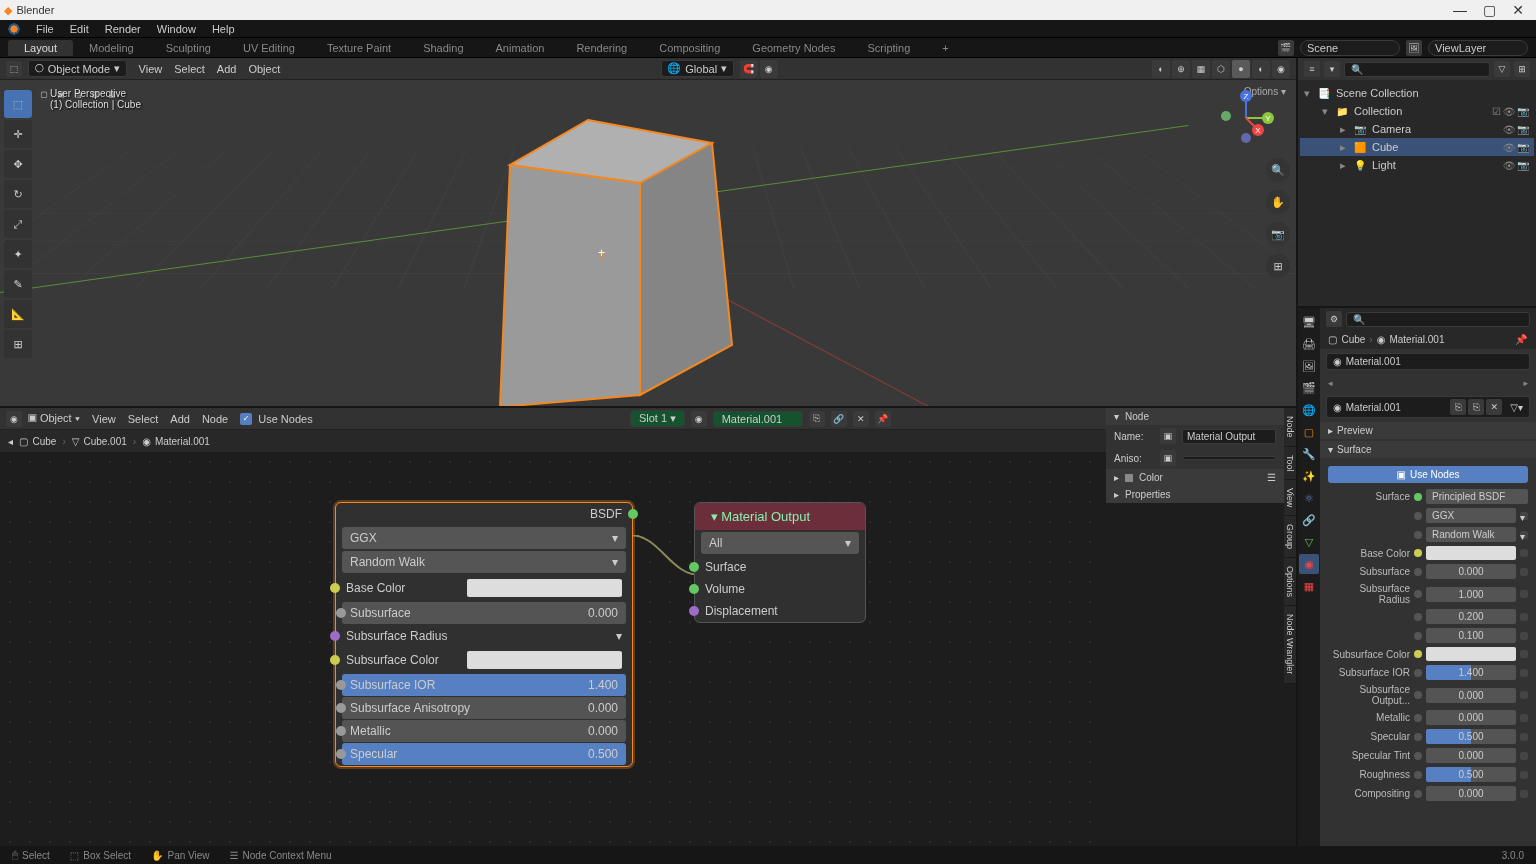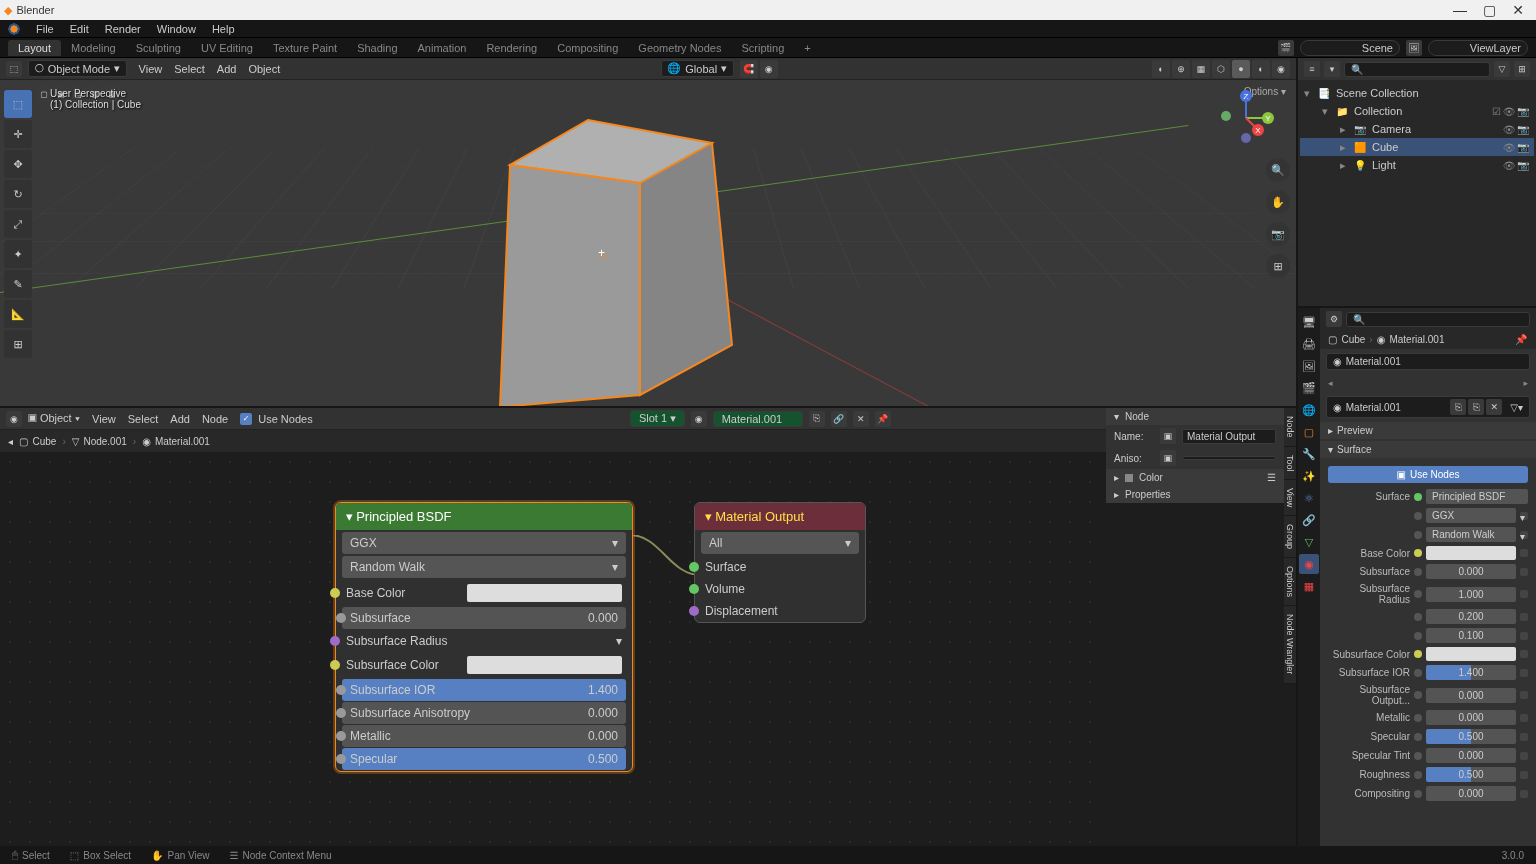--- a/index.html
+++ b/index.html
@@ -5,24 +5,24 @@
 * { margin: 0; padding: 0; box-sizing: border-box; font-family: -apple-system, BlinkMacSystemFont, "Segoe UI", sans-serif; }
 body { background: #1a1a1a; color: #ccc; font-size: 11px; overflow: hidden; width: 1536px; height: 864px; }
 .titlebar { height: 20px; background: #f0f0f0; color: #333; display: flex; align-items: center; padding: 0 4px; }
 .titlebar .appname { font-size: 11px; }
 .titlebar .winbtns { margin-left: auto; display: flex; gap: 16px; padding-right: 8px; }
 .titlebar .winbtns span { cursor: pointer; font-size: 14px; }
 .menubar { height: 18px; background: #161616; display: flex; align-items: center; padding: 0 8px; border-bottom: 1px solid #000; }
 .menubar .blender-logo { width: 12px; height: 12px; background: radial-gradient(circle, #f78520 40%, #265787 45%, #265787 65%, transparent 70%); border-radius: 50%; margin-right: 8px; }
 .menubar .menu-item { padding: 20px 8px; cursor: pointer; }
 .workspace-tabs { height: 20px; background: #161616; display: flex; align-items: center; padding: 0 8px; border-bottom: 1px solid #000; }
-.workspace-tabs .tab { padding: 2px 10px; cursor: pointer; color: #888; }
+.workspace-tabs .tab { padding: 2px 16px; cursor: pointer; color: #888; }
 .workspace-tabs .tab.active { background: #323232; color: #ddd; border-radius: 3px 3px 0 0; }
 .workspace-tabs .scene-info { margin-left: auto; display: flex; gap: 6px; align-items: center; }
-.workspace-tabs .field { background: #1c1c1c; border: 1px solid #3a3a3a; padding: 1px 6px; border-radius: 8px; min-width: 100px; text-align: right; }
+.workspace-tabs .field { background: #1c1c1c; border: 1px solid #3a3a3a; padding: 1px 6px; border-radius: 8px; min-width: 100px; }
 .main-layout { display: flex; height: calc(864px - 58px - 18px); }
 .left-area { flex: 1; display: flex; flex-direction: column; }
 .viewport3d { height: 350px; background: #393939; position: relative; border-bottom: 2px solid #161616; }
 .vp-header { height: 22px; background: #323232; display: flex; align-items: center; padding: 0 6px; gap: 6px; border-bottom: 1px solid #222; }
 .vp-header .mode-select { background: #1c1c1c; border: 1px solid #3a3a3a; padding: 1px 6px; border-radius: 3px; display: flex; align-items: center; gap: 4px; }
 .vp-header .menu-item { padding: 2px 6px; cursor: pointer; }
 .vp-header .spacer { flex: 1; }
 .vp-header .icon-group { display: flex; gap: 2px; }
 .vp-header .icon-btn { width: 18px; height: 18px; background: #3a3a3a; border-radius: 2px; display: flex; align-items: center; justify-content: center; cursor: pointer; font-size: 9px; }
 .vp-toolbar-left { position: absolute; left: 4px; top: 60px; display: flex; flex-direction: column; gap: 2px; }
@@ -50,21 +50,21 @@
 .node-header .checkbox { width: 12px; height: 12px; background: #5680c2; border-radius: 2px; display: inline-flex; align-items: center; justify-content: center; font-size: 8px; color: #fff; }
 .node-header .slot-select { background: #14532d; border: 1px solid #3a3a3a; padding: 1px 8px; border-radius: 3px; min-width: 50px; }
 .node-breadcrumb { height: 22px; background: #282828; display: flex; align-items: center; padding: 0 8px; gap: 6px; font-size: 10px; }
 .node-breadcrumb .crumb { display: flex; align-items: center; gap: 4px; }
 .node-breadcrumb .chevron { color: #666; }
 .node-canvas { position: absolute; inset: 44px 200px 0 0; background-image: radial-gradient(circle, #2a2a2a 1px, transparent 1px); background-size: 20px 20px; }
 .node-box { position: absolute; border-radius: 6px; font-size: 12px; }
 .node-bsdf { left: 335px; top: 50px; width: 298px; background: #303030; border: 1px solid #f5871f; box-shadow: 0 0 0 2px rgba(245,135,31,0.3); }
 .node-bsdf .node-title { background: #3a7a33; padding: 6px 10px; border-radius: 5px 5px 0 0; font-size: 13px; color: #fff; }
 .node-output { left: 694px; top: 50px; width: 172px; background: #303030; border: 1px solid #555; }
-.node-output .node-title { background: #6b2e3a; padding: 6px 10px; border-radius: 5px 5px 0 0; font-size: 13px; color: #fde047; }
+.node-output .node-title { background: #6b2e3a; padding: 6px 16px; border-radius: 5px 5px 0 0; font-size: 13px; color: #86efac; }
 .node-row { padding: 4px 10px; display: flex; align-items: center; position: relative; }
 .node-row.out { justify-content: flex-end; }
 .node-row.sel { background: #555; border-radius: 3px; margin: 2px 6px; padding: 4px 8px; }
 .node-row.slider { background: #545454; margin: 1px 6px; border-radius: 3px; padding: 4px 8px; justify-content: space-between; }
 .node-row.slider.blue { background: #5680c2; }
 .node-row .color-swatch { width: 155px; height: 18px; background: #ddd; border-radius: 2px; margin-left: auto; }
 .socket { width: 10px; height: 10px; border-radius: 50%; position: absolute; }
 .socket.left { left: -6px; }
 .socket.right { right: -6px; }
 .socket.green { background: #63c763; }
@@ -286,35 +286,38 @@
       </div>
       <div class="node-breadcrumb">
         <span>◂</span>
         <span class="crumb">
             <span>▢</span> 
             <span>Cube</span>
           </span>
         <span class="chevron">›</span>
         <span class="crumb">
             <span>▽</span> 
-            <span>Node.001</span>
+            <span>Cube.001</span>
           </span>
         <span class="chevron">›</span>
         <span class="crumb">
             <span>◉</span> 
             <span>Material.001</span>
           </span>
       </div>
       <div class="node-canvas">
         <svg class="node-link">
           <path d="M 0 0 C 30 0 40 40 70 40" stroke="#8a8a5a" stroke-width="2" fill="none"></path>
         </svg>
 
         <div class="node-box node-bsdf">
-          <div class="node-title"><span>▾</span> <span>Principled BSDF</span></div>
+          <div class="node-row out">
+            <span>BSDF</span>
+            <div class="socket right green"></div>
+          </div>
           <div class="node-row sel">
             <span>GGX</span>
             <span style="margin-left:auto">▾</span>
           </div>
           <div class="node-row sel">
             <span>Random Walk</span>
             <span style="margin-left:auto">▾</span>
           </div>
           <div id="bsdf-rows">
               <div class="node-row">

